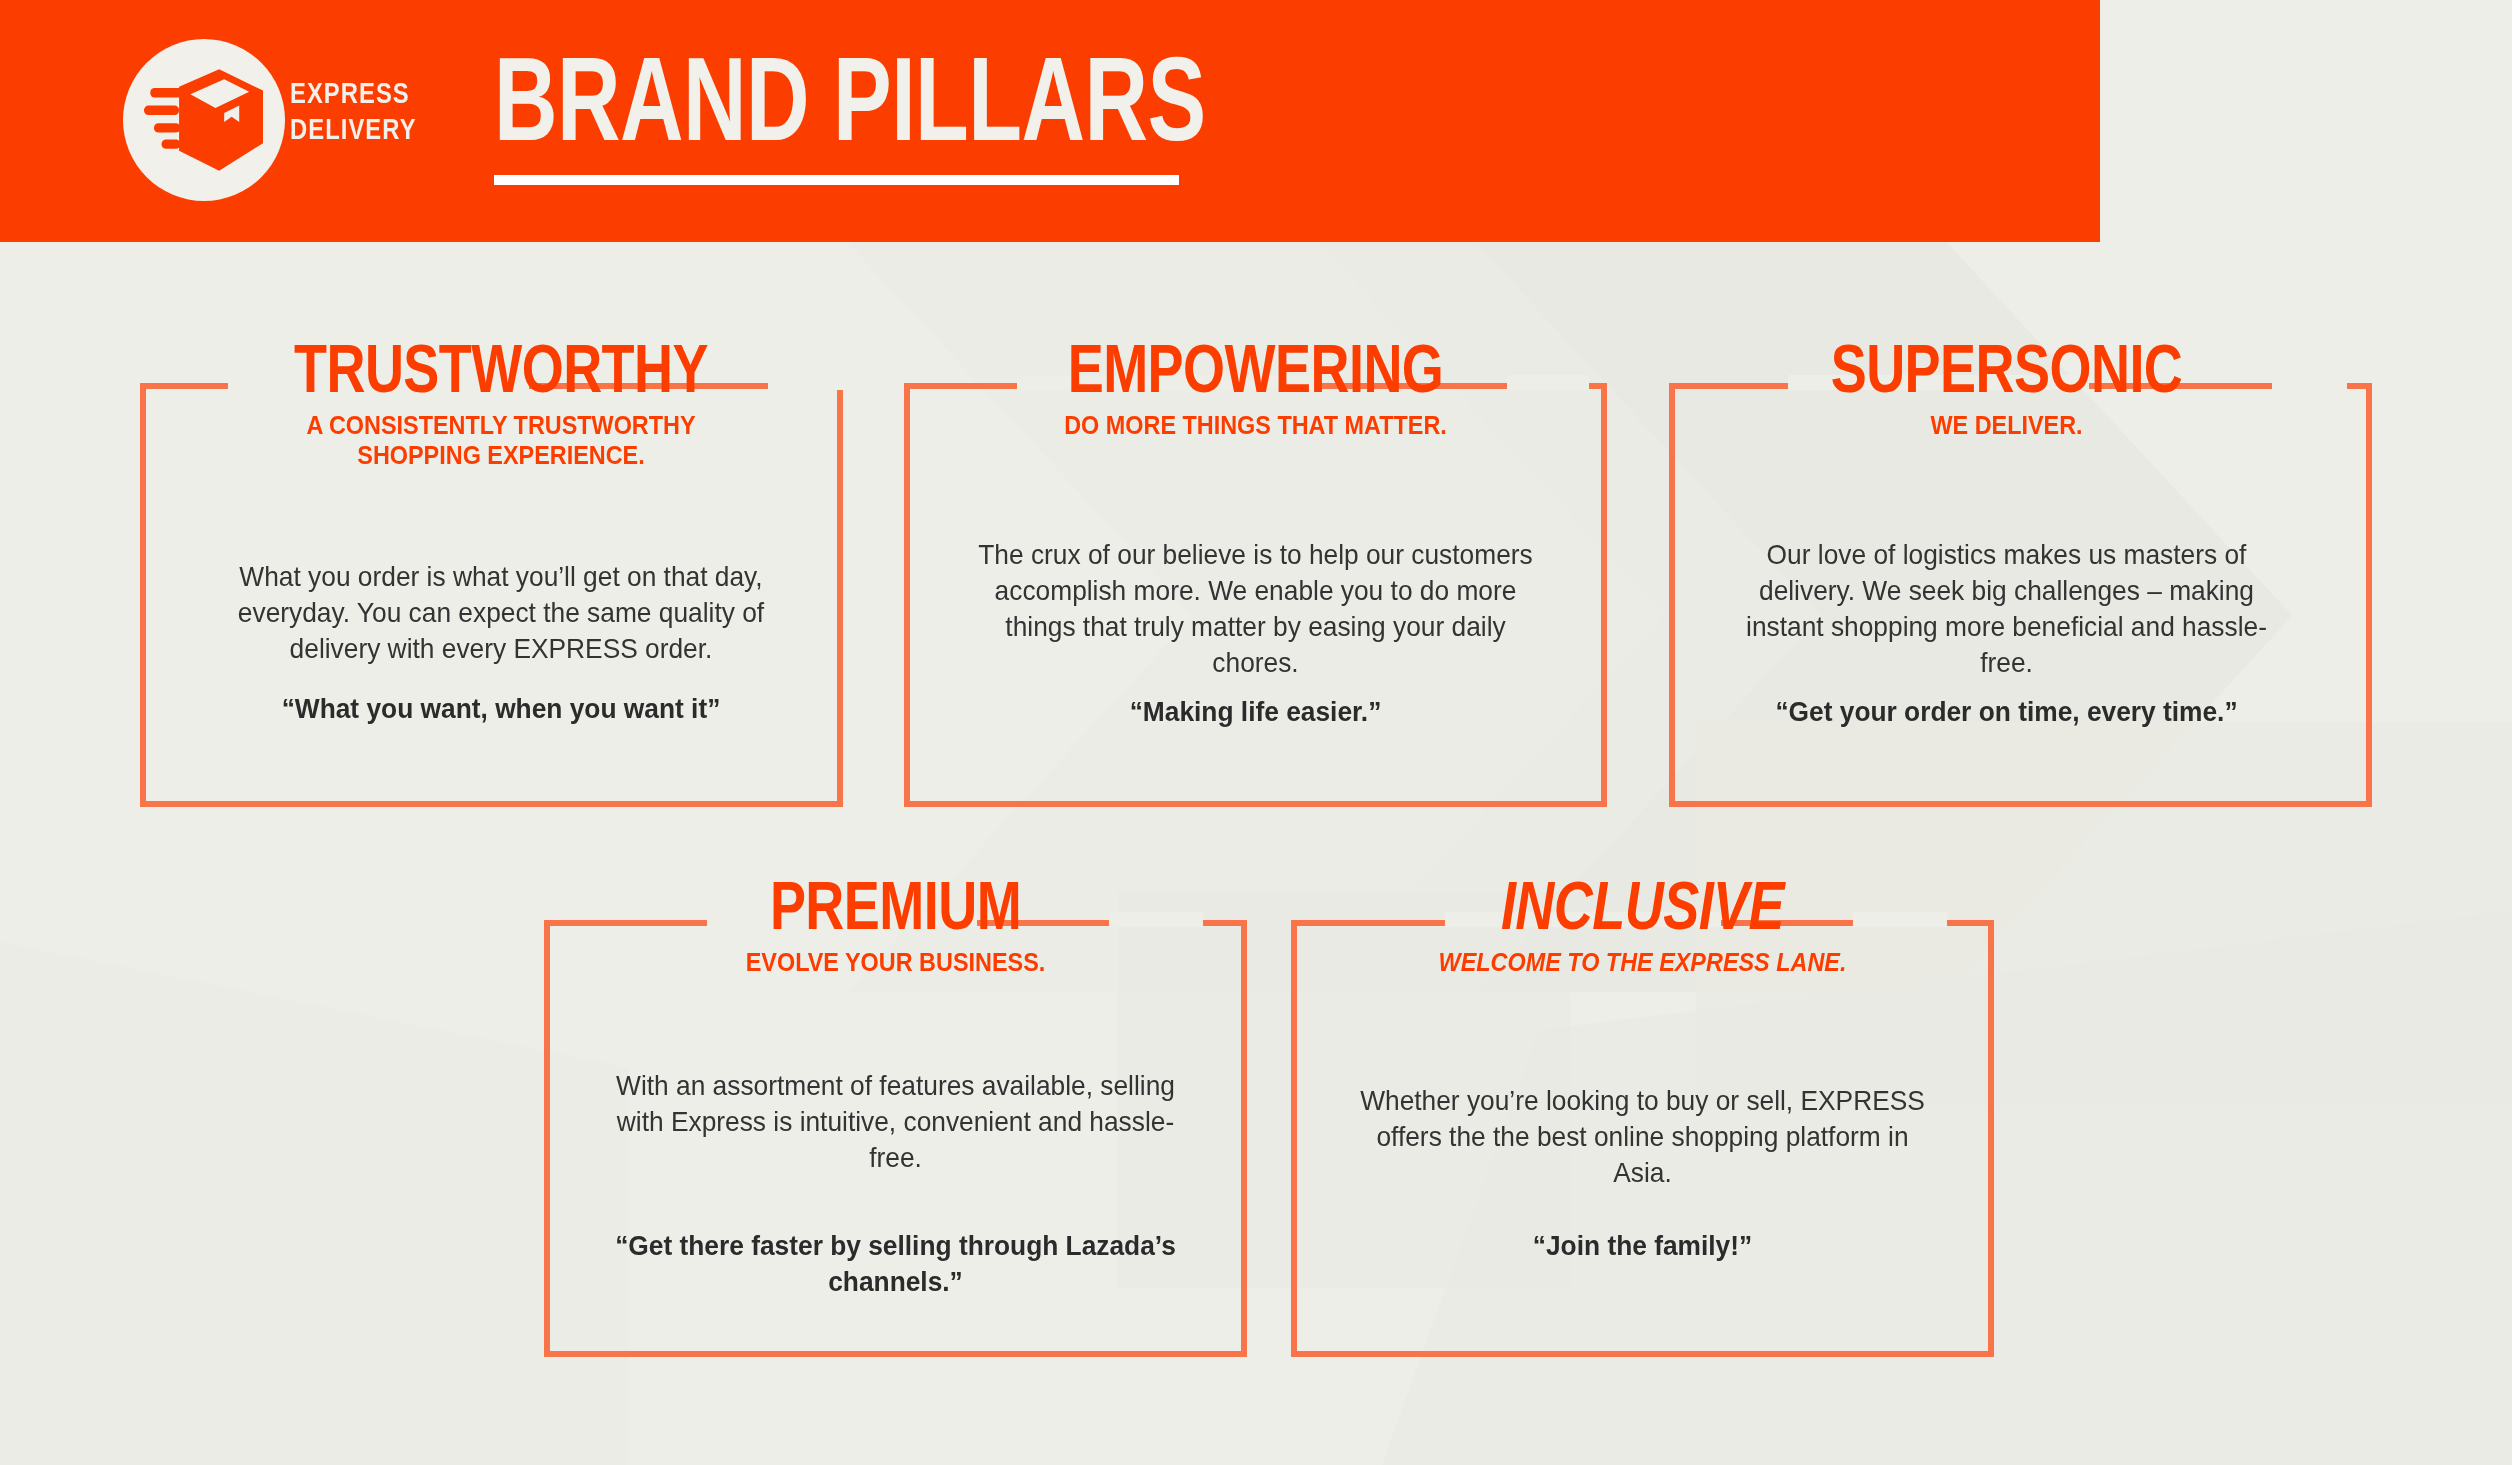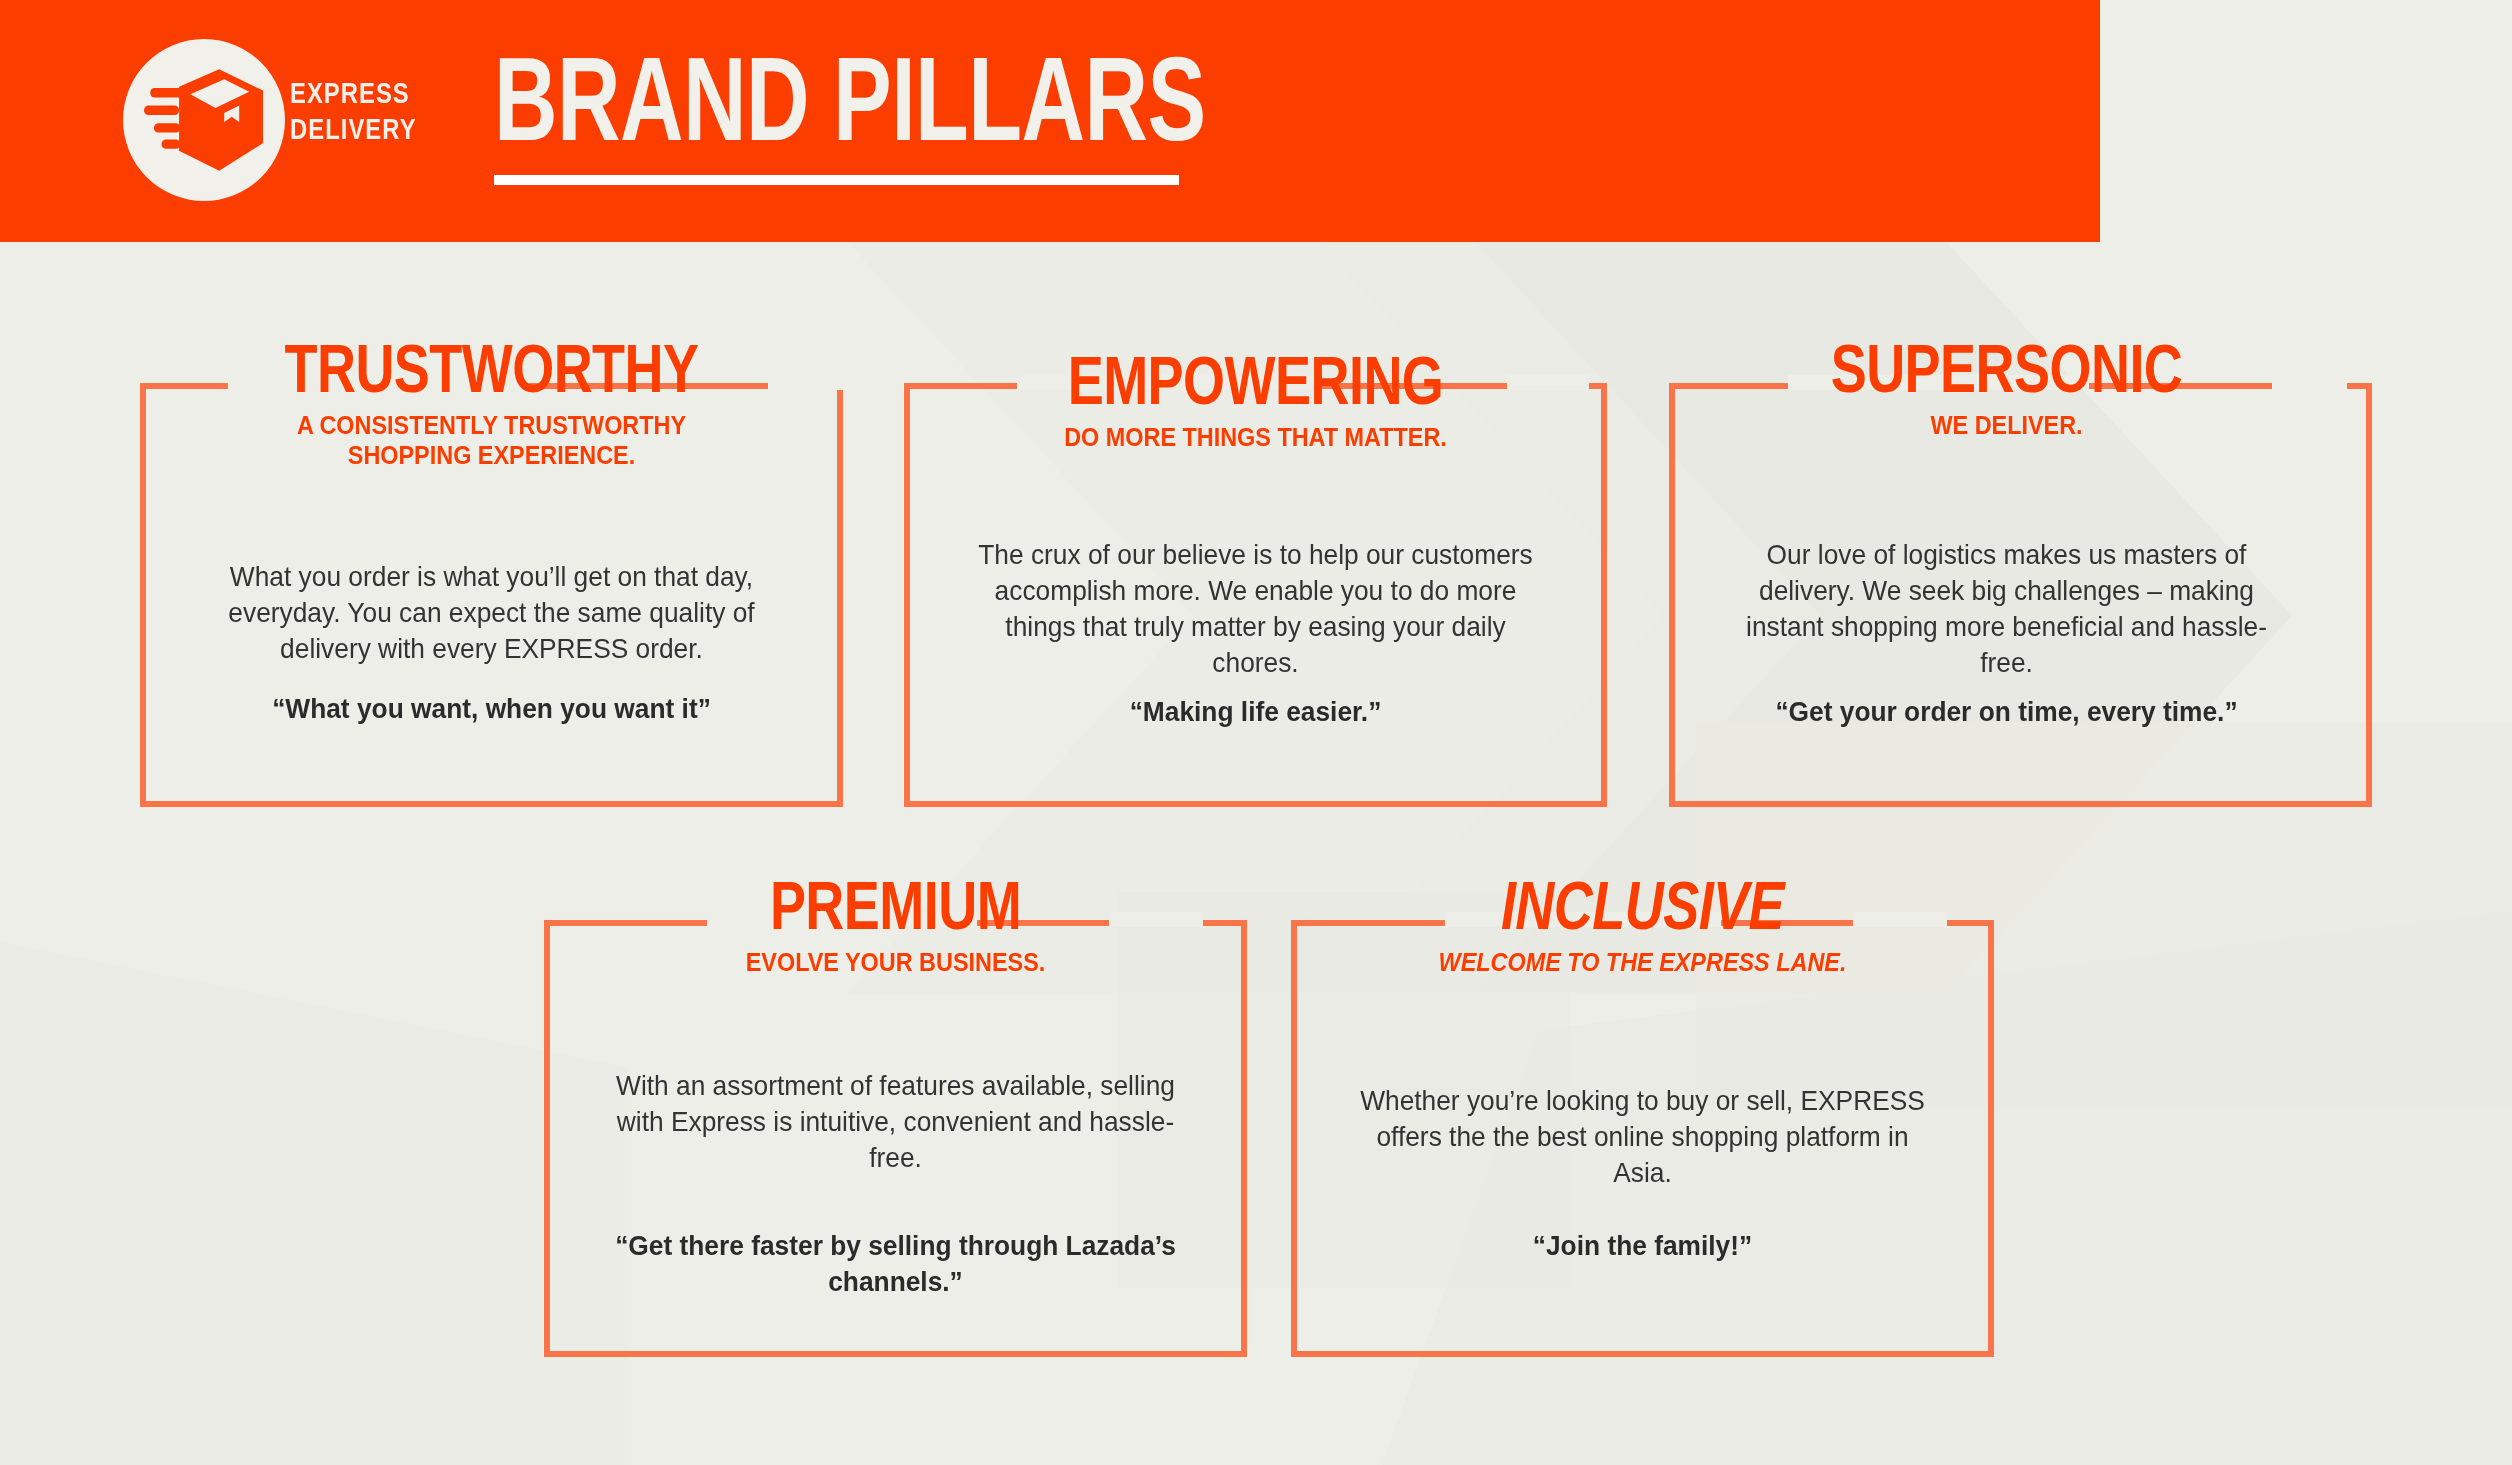--- a/index.html
+++ b/index.html
@@ -159,27 +159,27 @@
     color: #2B2B2B;
     font-family: "Liberation Sans Narrow", "Liberation Sans", sans-serif;
     font-weight: bold;
     font-size: 28px;
     line-height: 36px;
     transform: scaleX(0.94);
     z-index: 3;
   }
 
   
-  #card-trustworthy { left: 140px; top: 339px; width: 703px; height: 468px; }
+  #card-trustworthy { left: 140px; top: 339px; width: 703px; height: 468px; padding-left: 19px; }
   #card-trustworthy .card-frame { left: 0; top: 44px; width: 703px; height: 424px; }
   #card-trustworthy .card-head  { top: 0px; }
 
   #card-empowering { left: 904px; top: 339px; width: 703px; height: 468px; }
   #card-empowering .card-frame { left: 0; top: 44px; width: 703px; height: 424px; }
-  #card-empowering .card-head  { top: 12px; }
+  #card-empowering .card-head  { top: 0px; }
 
   #card-supersonic { left: 1669px; top: 339px; width: 675px; height: 468px; }
   #card-supersonic .card-frame { left: 0; top: 44px; width: 703px; height: 424px; }
   #card-supersonic .card-head  { top: 0px; }
 
   #card-premium { left: 544px; top: 876px; width: 703px; height: 480px; }
   #card-premium .card-frame { left: 0; top: 44px; width: 703px; height: 437px; }
   #card-premium .card-head  { top: 0px; }
 
   #card-inclusive { left: 1291px; top: 876px; width: 703px; height: 480px; }

